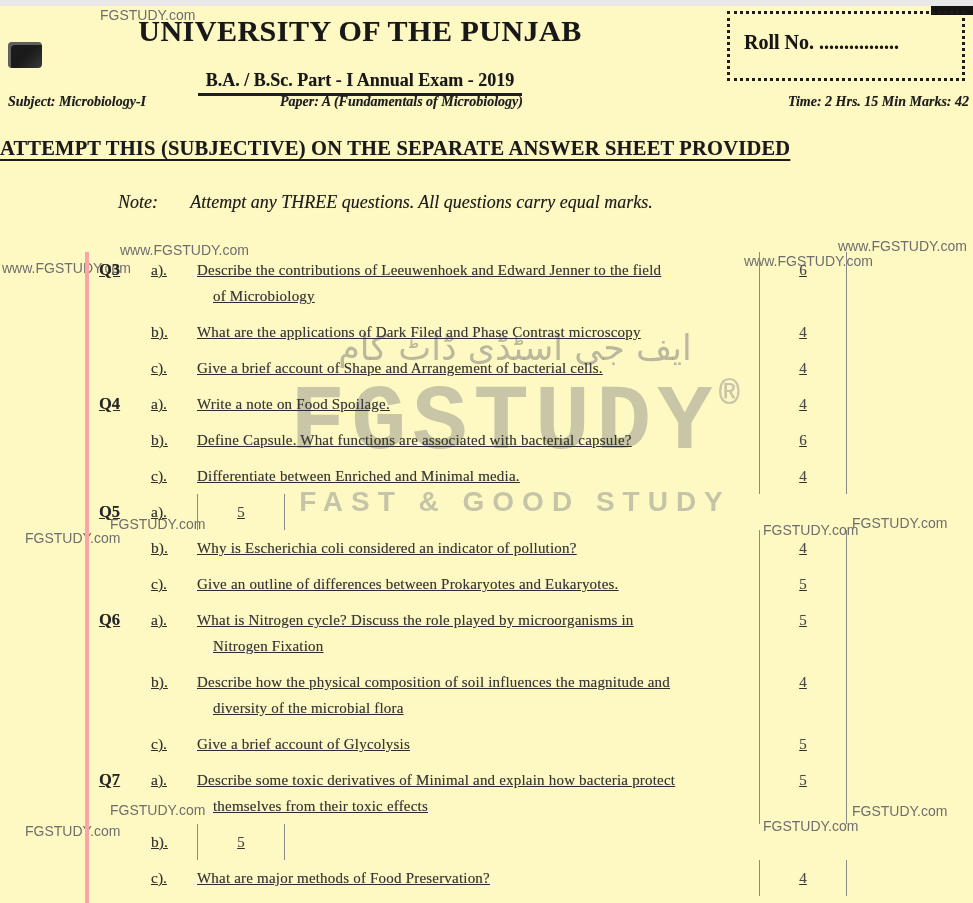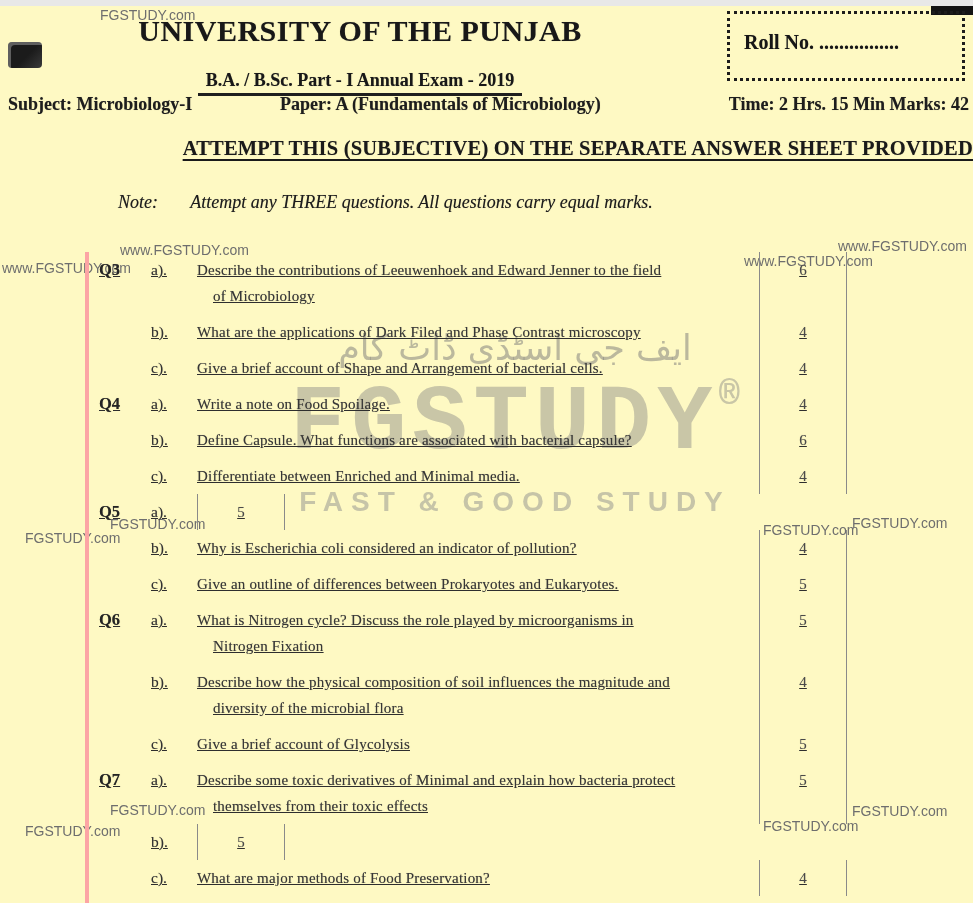--- a/index.html
+++ b/index.html
@@ -44,27 +44,27 @@
   .header-center { position:absolute; left:40px; top:8px; width:640px; text-align:center; }
   .header-center h1 { margin:0; font-size:30px; font-weight:bold; letter-spacing:0.5px; color:#181818; }
   .subtitle {
     display:inline-block; margin-top:4px; font-size:18px; font-weight:bold; color:#181818;
     border-bottom:3px solid #1f1f1f; padding:0 8px 2px;
   }
 
   .roll-box { position:absolute; right:8px; top:5px; width:232px; height:64px; border:3px dotted #1d1d1d; }
   .roll-box span { display:block; margin:17px 0 0 14px; font-size:20px; font-weight:bold; color:#161616; }
 
-  .meta-row { position:absolute; top:88px; left:0; right:0; height:24px; font-weight:bold; font-size:18px; color:#1d1d1d; }
+  .meta-row { position:absolute; top:88px; left:0; right:0; height:24px; font-weight:bold; font-size:14px; color:#1d1d1d;font-style:italic; }
   .meta-subject { position:absolute; left:8px; top:0; }
   .meta-paper { position:absolute; left:280px; top:0; }
   .meta-time { position:absolute; right:4px; top:0; }
 
   .instruction {
-    position:absolute; top:131px; left:0; width:100%; text-align:right;
+    position:absolute; top:131px; left:0; width:100%; text-align:left;
     font-size:20.5px; font-weight:bold; color:#1a1a1a; letter-spacing:0.2px;
     text-decoration:underline; text-decoration-thickness:2px; text-underline-offset:4px;
   }
 
   .note { position:absolute; top:186px; left:118px; font-size:18px; font-weight:normal; font-style:italic; color:#1c1c1c; }
   .note-label { margin-right:28px; }
 
   
   .qtable {
     position:absolute; top:246px; left:85px; width:758px; height:657px;

